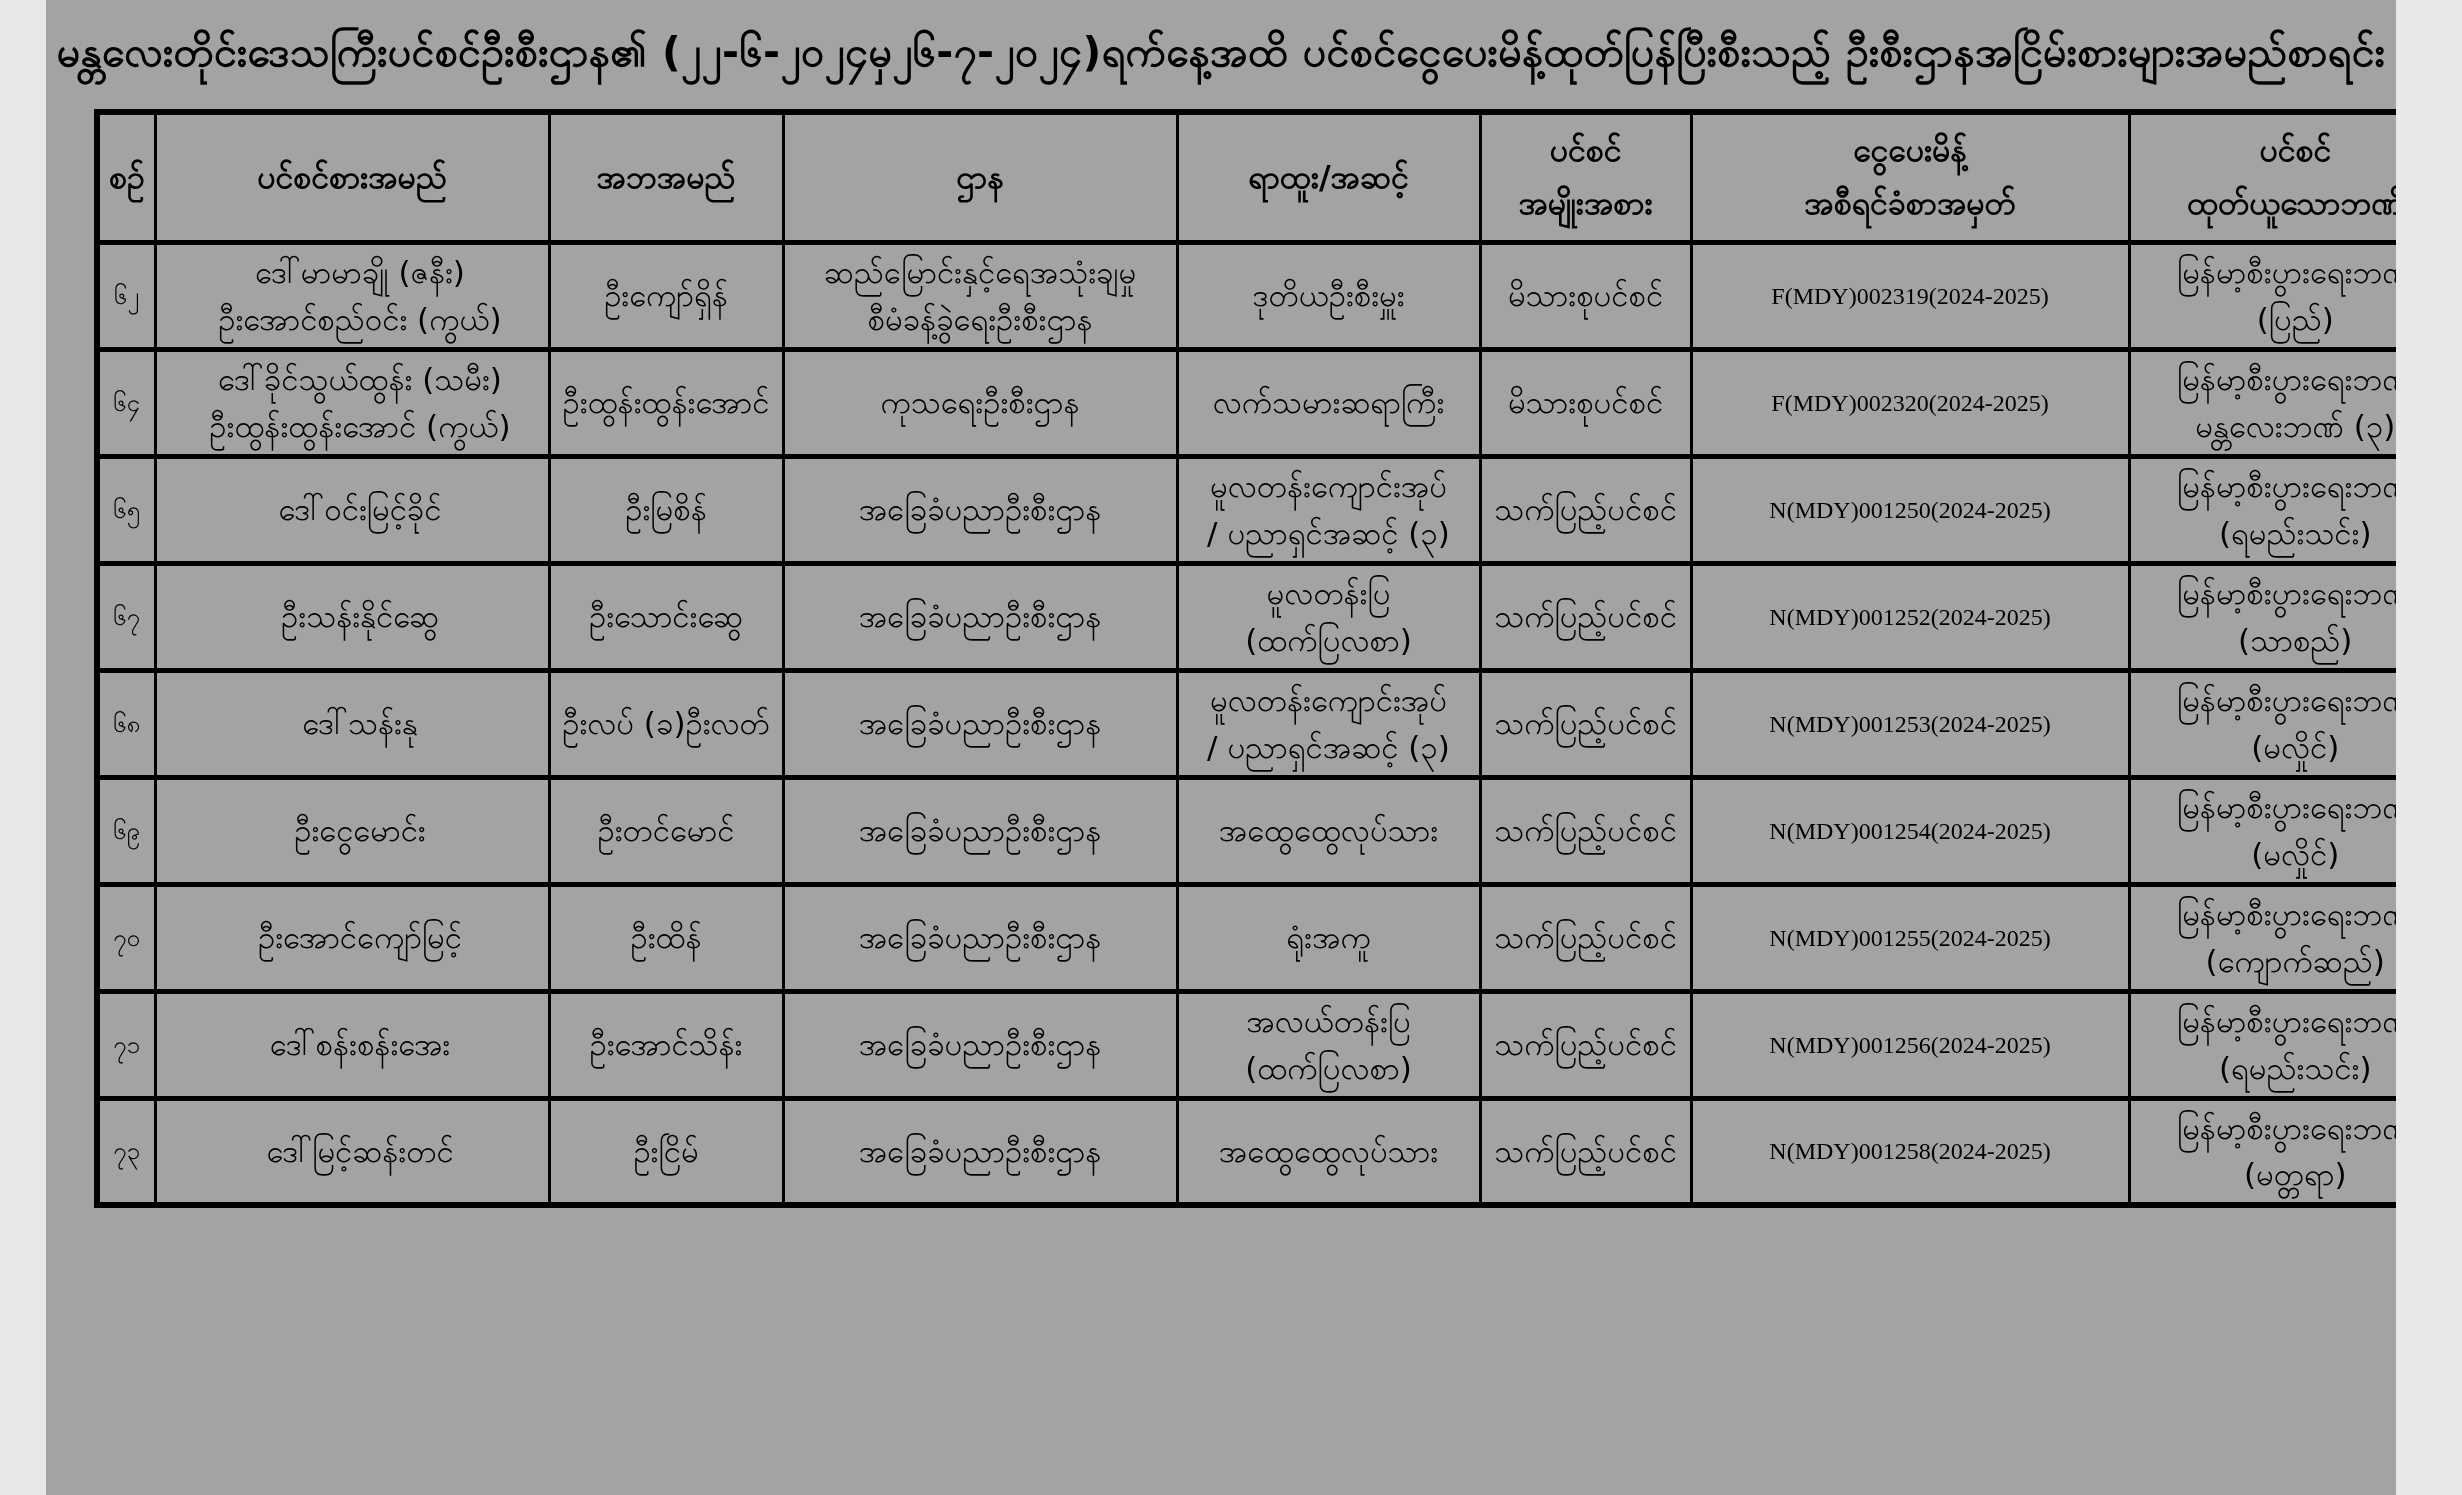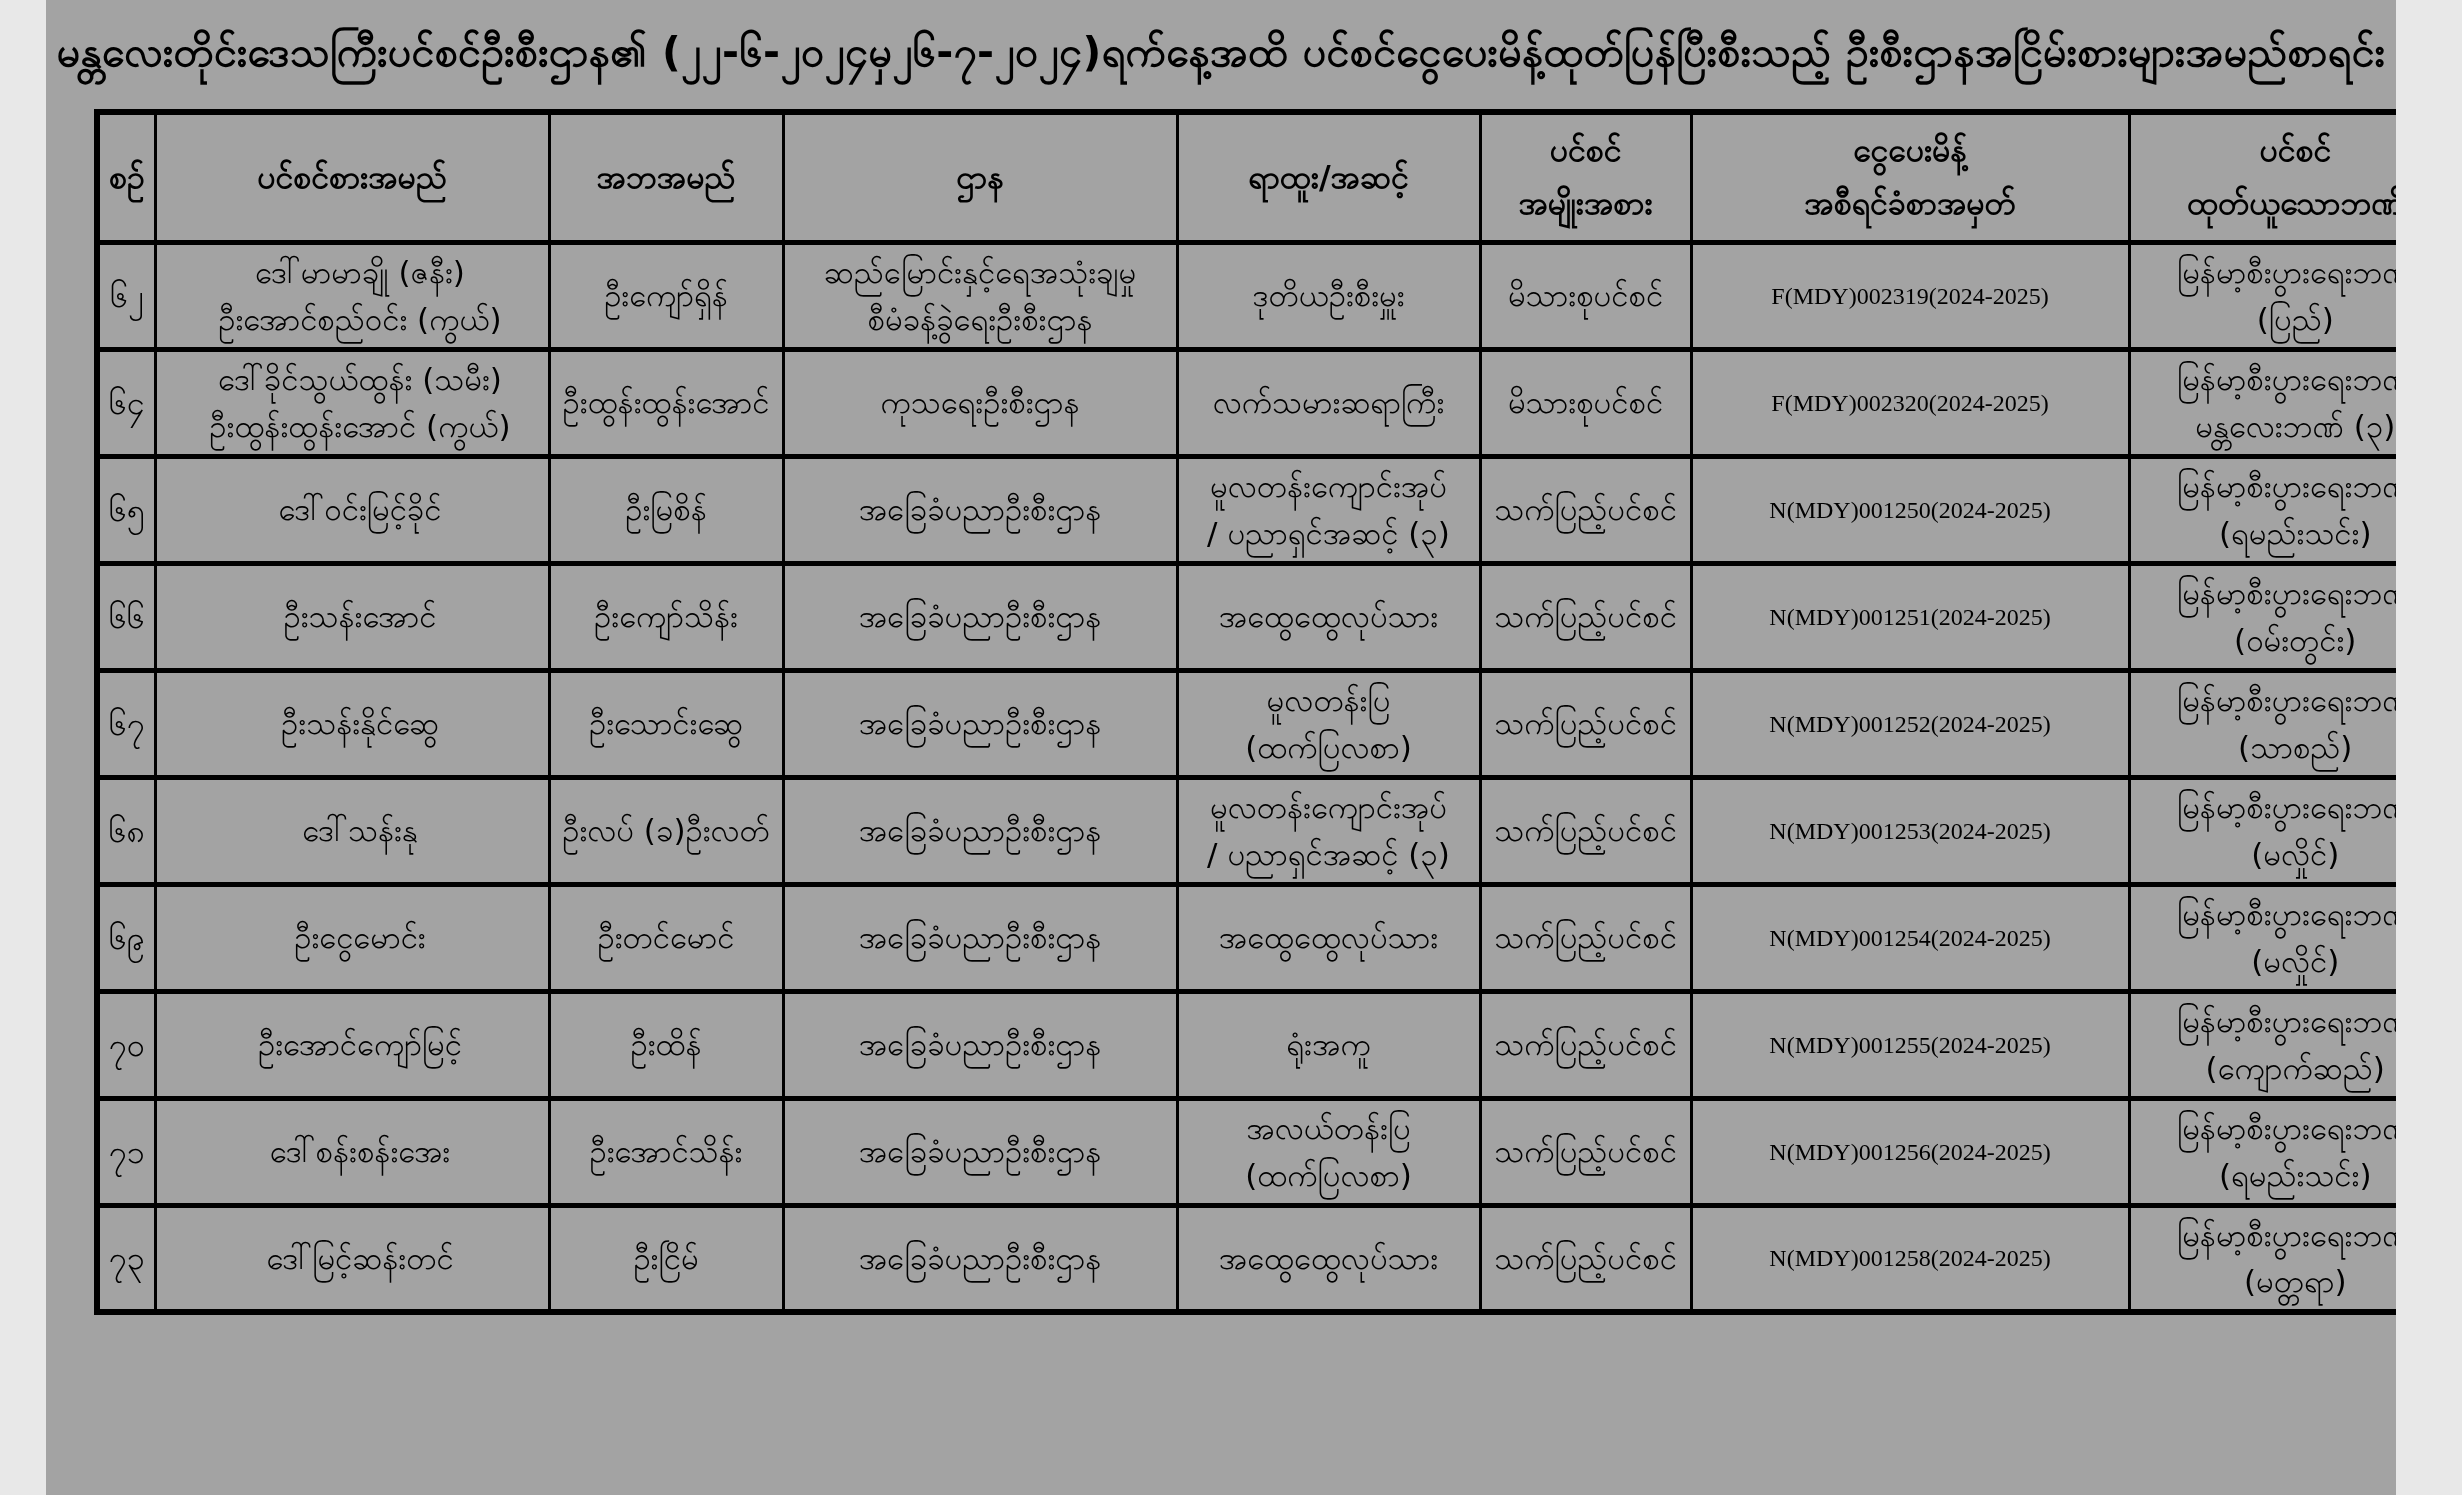--- a/index.html
+++ b/index.html
@@ -53,21 +53,21 @@
   td.cell-name {
     text-align: center;
     padding-left: 23px;
     padding-right: 7px;
   }
   td.cell-order {
     font-family: "Liberation Serif", serif;
     font-size: 24px;
     white-space: nowrap;
   }
-  td.cell-serial { font-size: 32px; }
+  td.cell-serial { font-size: 24px; }
 </style>
 </head>
 <body>
 
 <div class="page">
   <div class="doc-title">မန္တလေးတိုင်းဒေသကြီးပင်စင်ဦးစီးဌာန၏ (၂၂-၆-၂၀၂၄မှ၂၆-၇-၂၀၂၄)ရက်နေ့အထိ ပင်စင်ငွေပေးမိန့်ထုတ်ပြန်ပြီးစီးသည့် ဦးစီးဌာနအငြိမ်းစားများအမည်စာရင်း</div>
 
   <table class="pension-table">
     <colgroup>
       <col style="width:58px">
@@ -126,31 +126,20 @@
         <td>ဦးမြစိန်</td>
         <td>အခြေခံပညာဦးစီးဌာန</td>
         <td>မူလတန်းကျောင်းအုပ်
 / ပညာရှင်အဆင့် (၃)</td>
         <td>သက်ပြည့်ပင်စင်</td>
         <td class="cell-order">N(MDY)001250(2024-2025)</td>
         <td>မြန်မာ့စီးပွားရေးဘဏ်
 (ရမည်းသင်း)</td>
       </tr>
       <tr>
-        <td class="cell-serial">၆၆</td>
-        <td class="cell-name">ဦးသန်းအောင်</td>
-        <td>ဦးကျော်သိန်း</td>
-        <td>အခြေခံပညာဦးစီးဌာန</td>
-        <td>အထွေထွေလုပ်သား</td>
-        <td>သက်ပြည့်ပင်စင်</td>
-        <td class="cell-order">N(MDY)001251(2024-2025)</td>
-        <td>မြန်မာ့စီးပွားရေးဘဏ်
-(ဝမ်းတွင်း)</td>
-      </tr>
-      <tr>
         <td class="cell-serial">၆၇</td>
         <td class="cell-name">ဦးသန်းနိုင်ဆွေ</td>
         <td>ဦးသောင်းဆွေ</td>
         <td>အခြေခံပညာဦးစီးဌာန</td>
         <td>မူလတန်းပြ
 (ထက်ပြလစာ)</td>
         <td>သက်ပြည့်ပင်စင်</td>
         <td class="cell-order">N(MDY)001252(2024-2025)</td>
         <td>မြန်မာ့စီးပွားရေးဘဏ်
 (သာစည်)</td>

